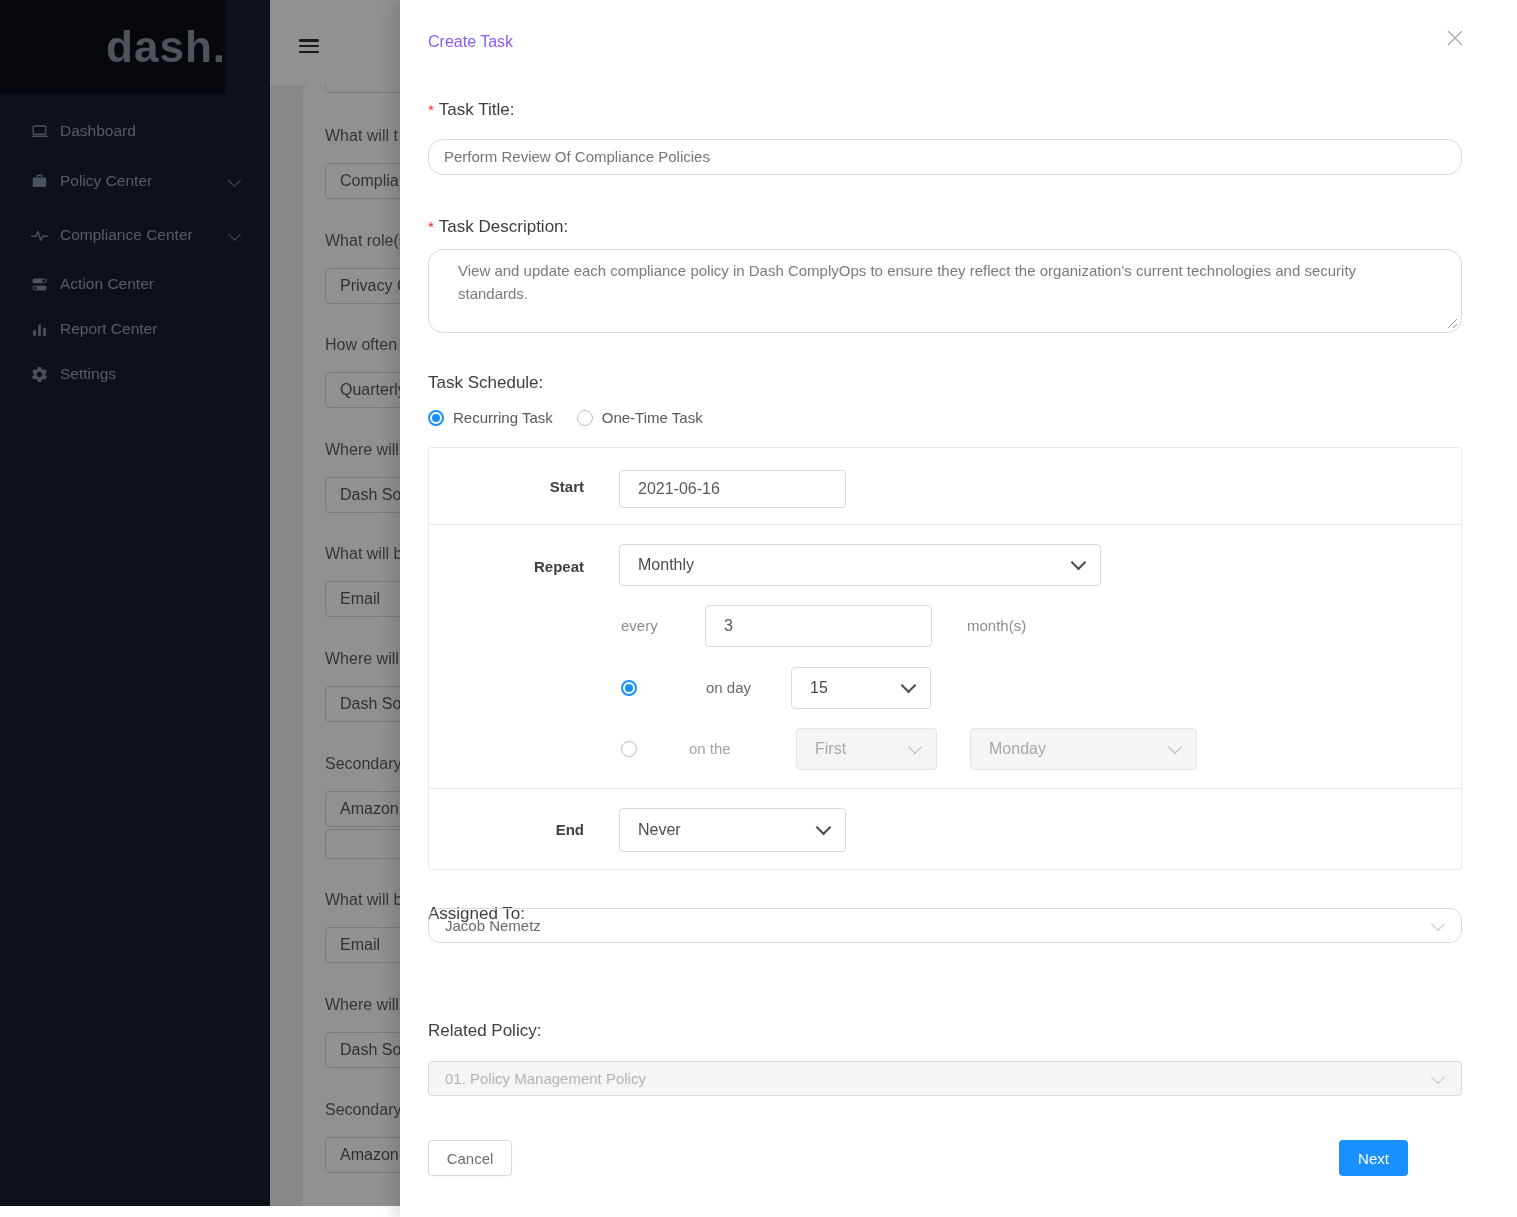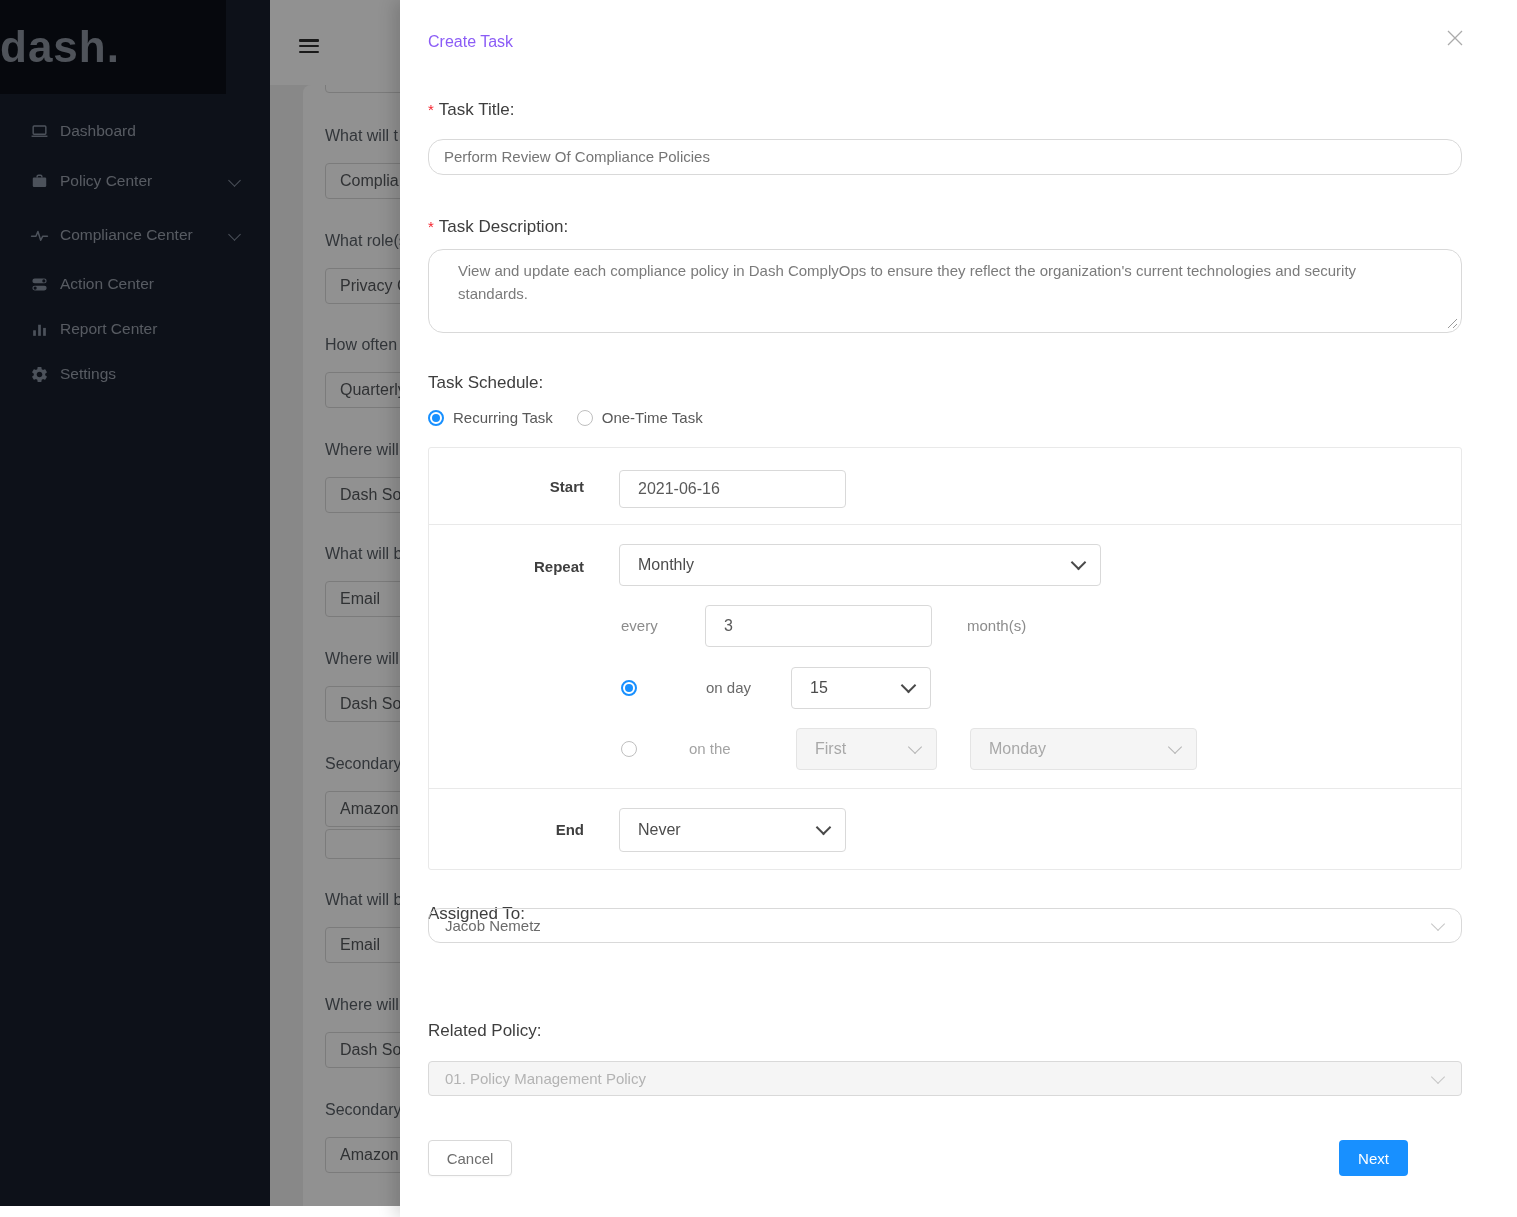--- a/index.html
+++ b/index.html
@@ -11,21 +11,21 @@
   .topbar{position:absolute;left:270px;top:0;right:0;height:85px;background:#ffffff;z-index:2;}
   .hamburger{position:absolute;left:29px;top:39px;width:20px;height:16px;cursor:pointer;}
   .hamburger span{display:block;width:20px;height:2.6px;background:#2f2f2f;margin-bottom:3.2px;border-radius:1px;}
   .bg-fields{position:absolute;left:325px;top:0;width:340px;z-index:1;}
   .bg-label{position:absolute;font-size:16px;color:#595f66;white-space:nowrap;}
   .bg-input{position:absolute;width:260px;height:36px;background:#fff;border:1px solid #d9d9d9;border-radius:4px;
             font-size:16px;color:#55585c;line-height:34px;padding-left:14px;white-space:nowrap;box-sizing:border-box;}
   
   .sidebar{position:absolute;left:0;top:0;width:270px;height:1206px;background:#181f2d;z-index:3;}
   .logo-area{position:absolute;left:0;top:0;width:226px;height:94px;background:#0b0f17;
-             display:flex;align-items:center;justify-content:flex-start;}
+             display:flex;align-items:center;justify-content:flex-end;}
   .logo{font-size:44px;font-weight:700;color:#8b929e;letter-spacing:1px;}
   .nav-item{position:absolute;left:0;width:270px;height:34px;display:flex;align-items:center;cursor:pointer;}
   .nav-item .ic{width:19px;height:19px;margin-left:30px;flex:0 0 auto;}
   .nav-item .lbl{margin-left:11px;font-size:15.5px;color:#99a0ac;white-space:nowrap;}
   .nav-chev{position:absolute;left:230px;width:8px;height:8px;border-right:1.6px solid #8791a1;
             border-bottom:1.6px solid #8791a1;transform:rotate(45deg);margin-top:-2px;}
   
   .overlay{position:absolute;left:0;top:0;width:1517px;height:1206px;background:rgba(0,0,0,0.43);z-index:5;}
   .drawer{position:absolute;left:400px;top:0;width:1117px;height:1217px;background:#ffffff;z-index:6;
           box-shadow:-6px 0 16px rgba(0,0,0,0.15);}

